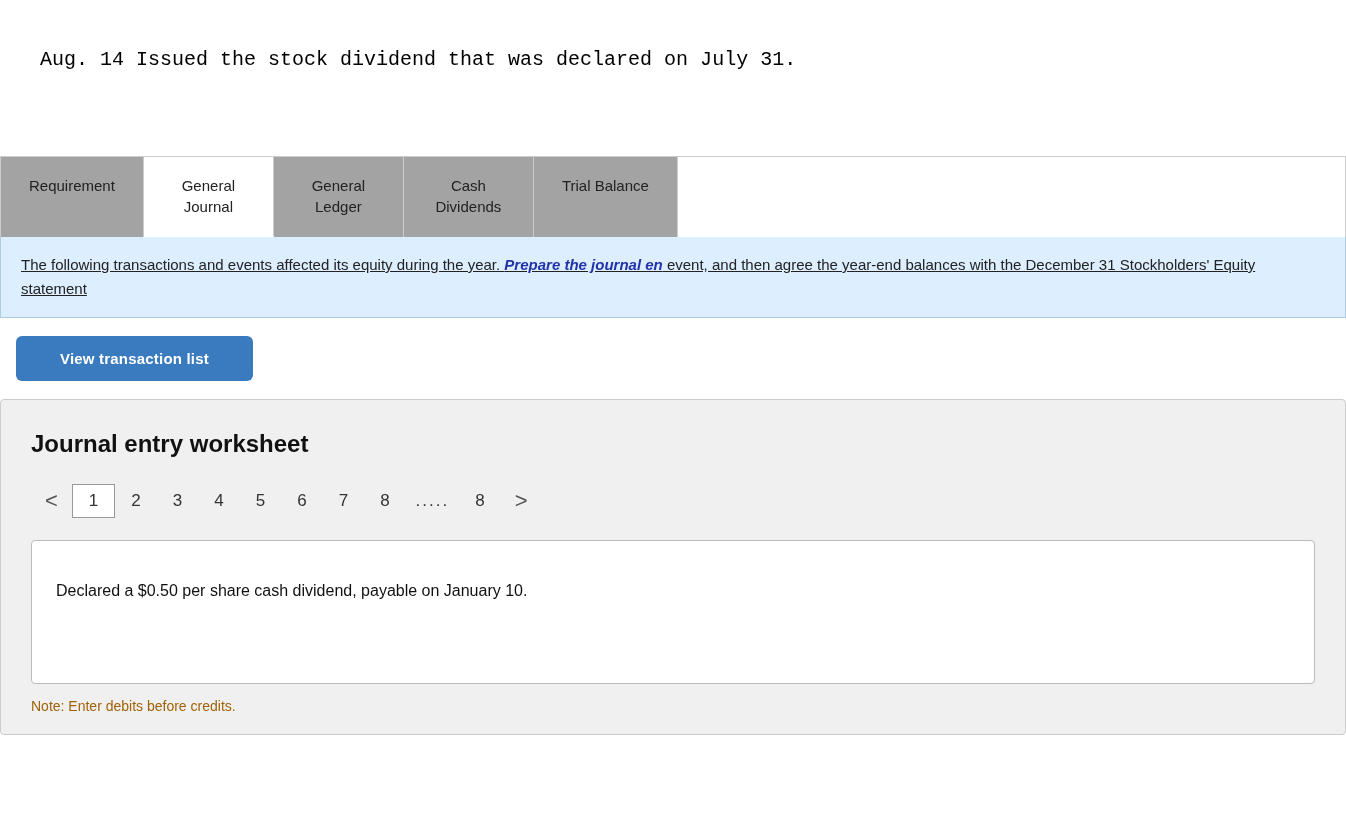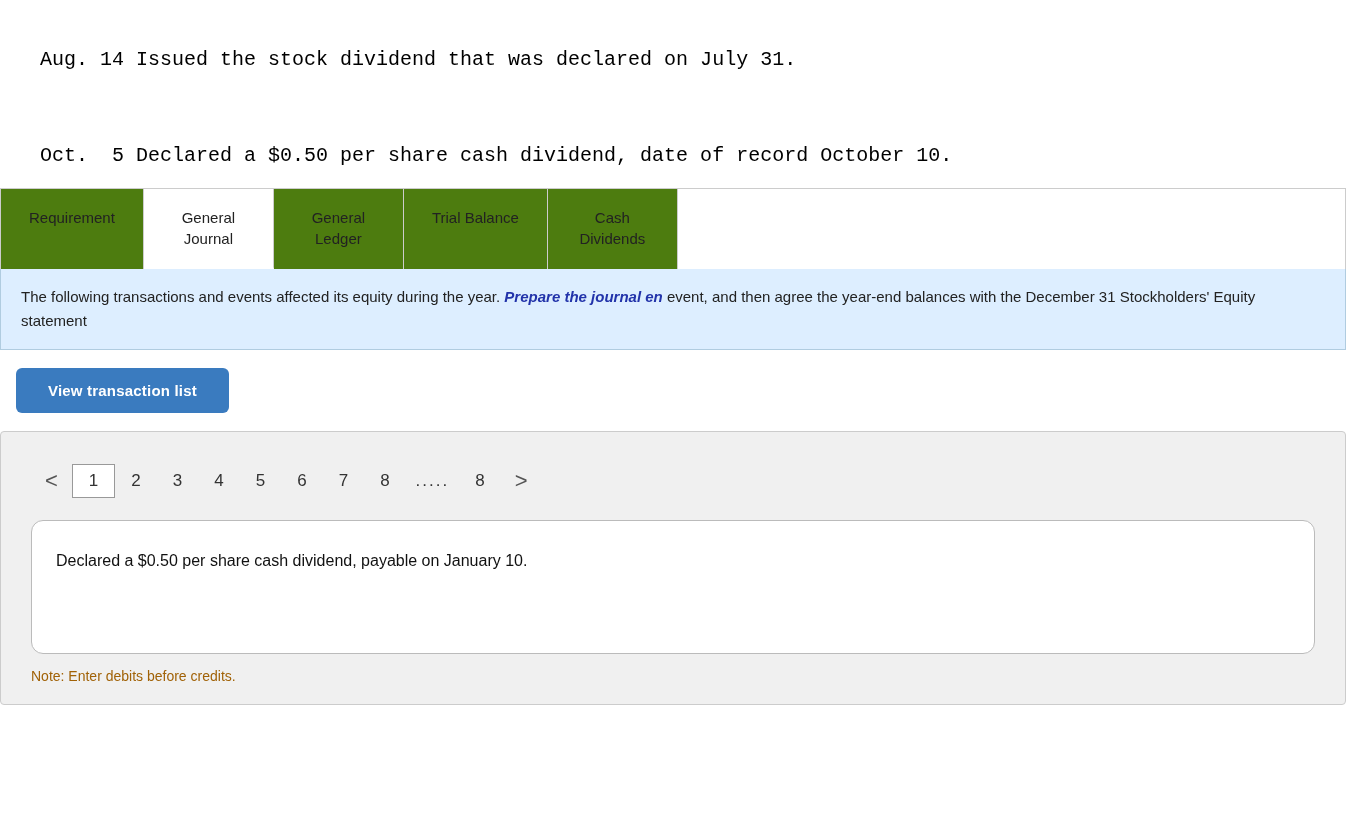--- a/index.html
+++ b/index.html
@@ -35,21 +35,21 @@
       width: 100%;
     }
 
     .tab {
       flex: 0 0 auto;
       padding: 18px 28px;
       border-right: 1px solid #ccc;
       text-align: center;
       font-size: 15px;
       color: #222;
-      background: #4d7c0f;
+      background: #a3a3a3;
       cursor: pointer;
       min-width: 130px;
       line-height: 1.4;
     }
 
     .tab:first-child {
       border-left: none;
     }
 
     .tab.active {
@@ -64,35 +64,36 @@
 
     .info-bar {
       background: #ddeeff;
       border: 1px solid #b0cce0;
       border-top: none;
       padding: 16px 20px;
       font-size: 15px;
       color: #222;
       line-height: 1.6;
       overflow: hidden;
+      text-decoration: underline;
     }
 
     .info-bar .bold-blue-italic {
       font-weight: bold;
       font-style: italic;
       color: #2233aa;
     }
 
     .btn-view {
       display: inline-block;
       background: #3a7bbf;
       color: #fff;
       font-size: 15px;
       font-weight: bold;
-      padding: 14px 32px;
+      padding: 14px 44px;
       border-radius: 6px;
       margin: 18px 0 18px 0;
       cursor: pointer;
       border: none;
       letter-spacing: 0.2px;
     }
 
     .worksheet-container {
       background: #f0f0f0;
       border: 1px solid #ccc;
@@ -141,61 +142,61 @@
     .page-dots {
       font-size: 17px;
       color: #333;
       padding: 6px 10px;
       letter-spacing: 2px;
     }
 
     .entry-box {
       background: #fff;
       border: 1px solid #bbb;
-      border-radius: 12px;
-      padding: 28px 24px 80px 24px;
+      border-radius: 4px;
+      padding: 38px 24px 80px 24px;
       margin-bottom: 14px;
       min-height: 130px;
       font-size: 16px;
       color: #111;
       line-height: 1.5;
     }
 
     .note-text {
       font-size: 14px;
       color: #a16207;
       margin-top: 4px;
     }
   </style>
 </head>
 <body>
 
 <div class="top-text">
   <span>Aug. 14 Issued the stock dividend that was declared on July 31.</span>
   <br>
-  <span>Oct.  5 Declared a $0.50 per share cash dividend, date of record October 10.</span>
 </div>
 
 <div class="tabs-container">
   <div class="tab">Requirement</div>
   <div class="tab active">General<br>Journal</div>
   <div class="tab">General<br>Ledger</div>
+  <div class="tab">Cash<br>Dividends</div>
   <div class="tab">Trial Balance</div>
-  <div class="tab">Cash<br>Dividends</div>
 </div>
 
 <div class="info-bar">
   <span>The following transactions and events affected its equity during the year.  </span><span class="bold-blue-italic">Prepare the journal en</span><span> event, and then agree the year-end balances with the December 31 Stockholders' Equity statement</span>
 </div>
 
 <div style="padding: 0 16px;">
   <button class="btn-view">View transaction list</button>
 </div>
 
 <div class="worksheet-container">
+  <div class="worksheet-title">Journal entry worksheet</div>
 
   <div class="pagination">
     <span class="page-nav">&lt;</span>
     <span class="page-num active">1</span>
     <span class="page-num">2</span>
     <span class="page-num">3</span>
     <span class="page-num">4</span>
     <span class="page-num">5</span>
     <span class="page-num">6</span>
     <span class="page-num">7</span>

